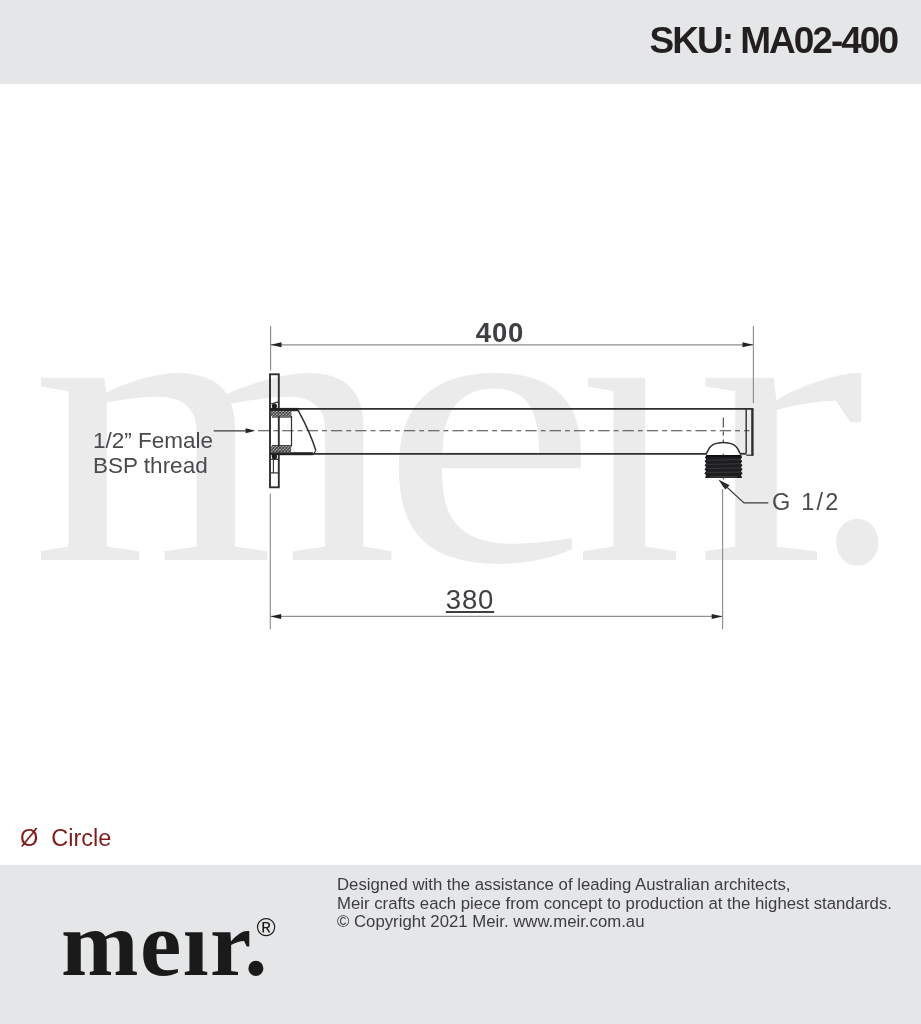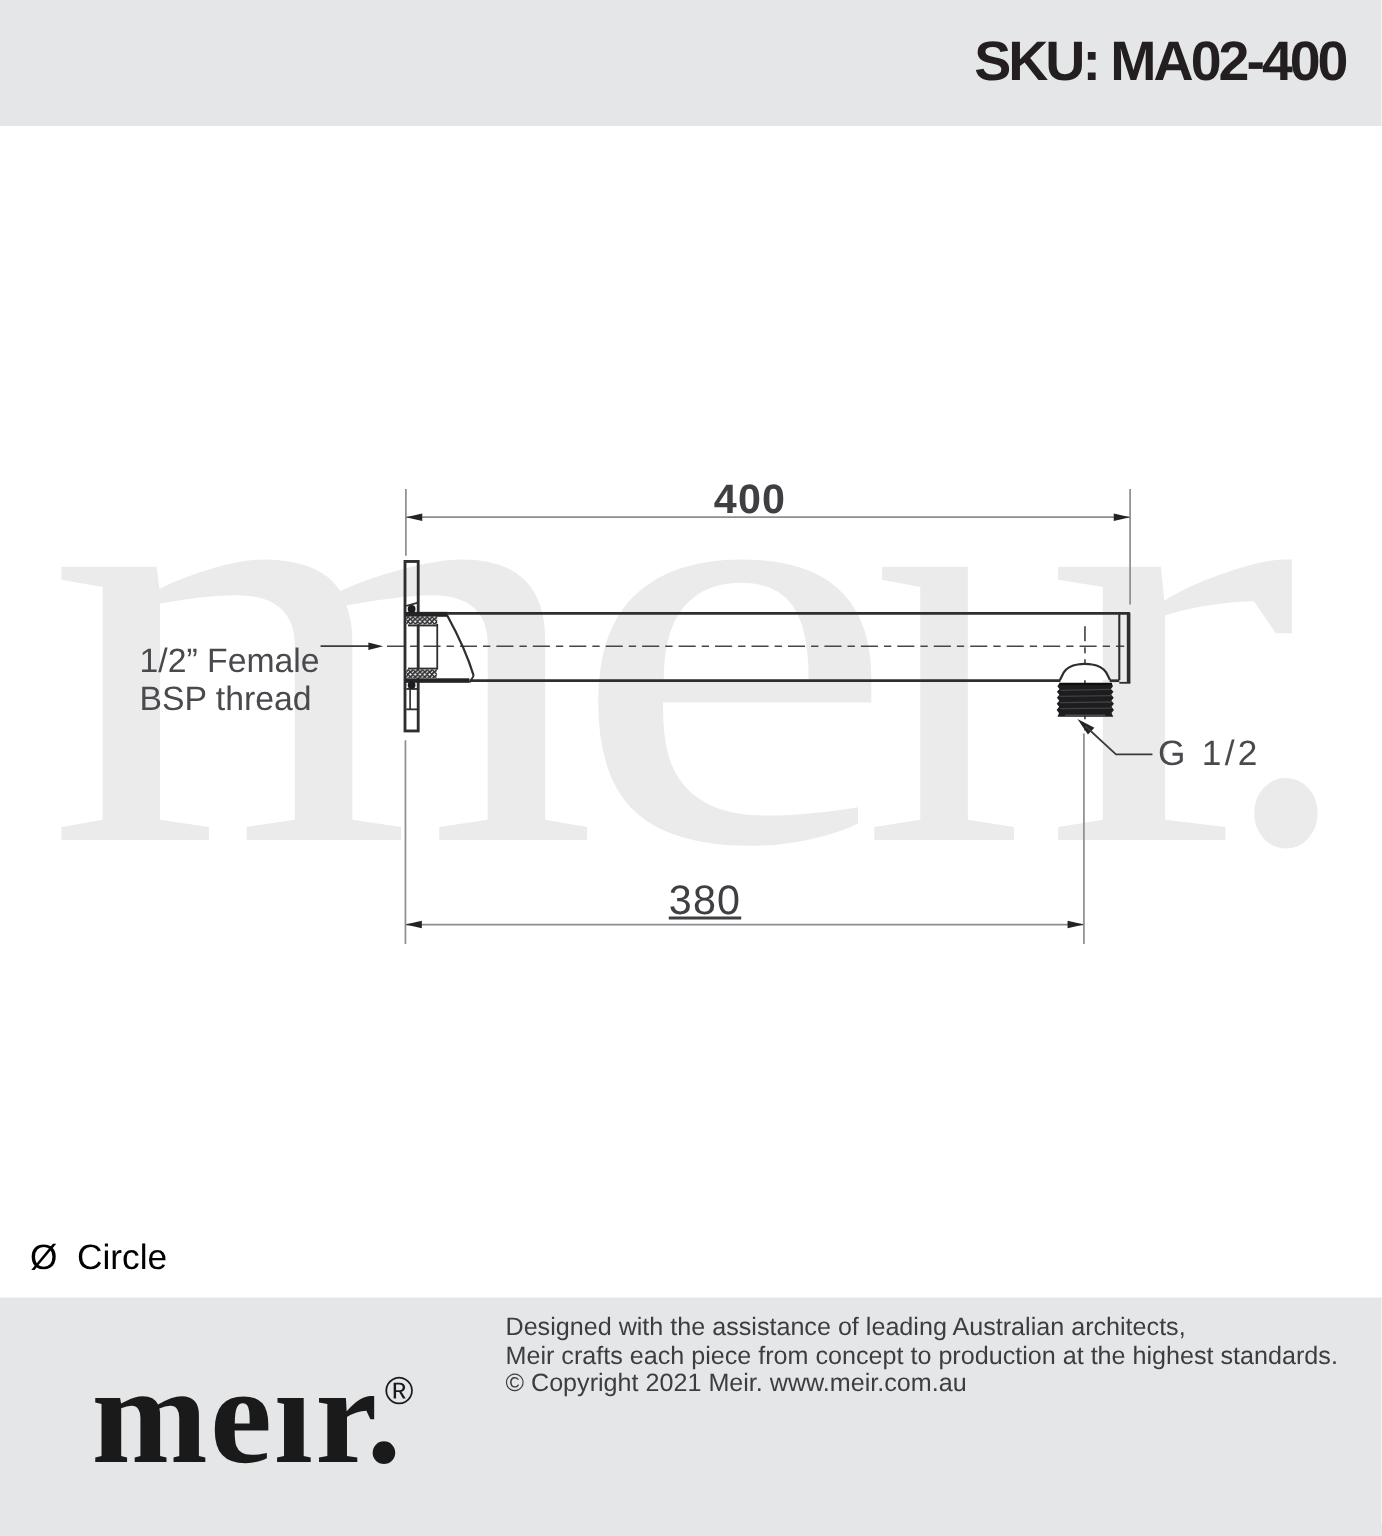--- a/index.html
+++ b/index.html
@@ -5,21 +5,21 @@
   html,body{margin:0;padding:0;}
   body{width:921px;height:1024px;position:relative;background:#ffffff;overflow:hidden;
        font-family:"Liberation Sans",sans-serif;transform:translateZ(0);}
   .abs{position:absolute;}
   #topbar{left:0;top:0;width:921px;height:84px;background:#e5e6e7;}
   #sku{right:24px;top:20px;font-weight:bold;font-size:37px;color:#231f20;letter-spacing:-2px;}
   #lbl1{left:93px;top:428px;font-size:22.5px;color:#4a4a4e;line-height:25px;}
   #g12{left:772px;top:489px;font-size:23.5px;letter-spacing:2.2px;color:#4a4a4e;}
   #d400{left:350px;top:317px;width:300px;text-align:center;font-size:27.5px;letter-spacing:0.8px;color:#3f3f43;font-weight:bold;}
   #d380{left:320px;top:584px;width:300px;text-align:center;font-size:27.5px;letter-spacing:0.8px;color:#3f3f43;text-decoration:underline;}
-  #circle-row{left:20px;top:825px;font-size:23.5px;color:#000000;}
+  #circle-row{left:20px;top:825px;font-size:23.5px;color:#7f1d1d;}
   #footer{left:0;top:865px;width:921px;height:159px;background:#e5e6e7;}
   #ftext{left:337px;top:876px;font-size:16.75px;color:#3d3d3f;line-height:18.6px;letter-spacing:0px;}
 </style>
 </head>
 <body>
   <svg class="abs" style="left:0;top:0" width="921" height="1024" viewBox="0 0 921 1024">
     <g fill="#ebebec" font-family="Liberation Serif, serif" font-size="397px">
       <text transform="translate(31.0,560) scale(1.191,1)">m</text>
       <text transform="translate(379.6,560) scale(1.239,1)">e</text>
       <text transform="translate(574.7,560) scale(0.986,1)">ı</text>

